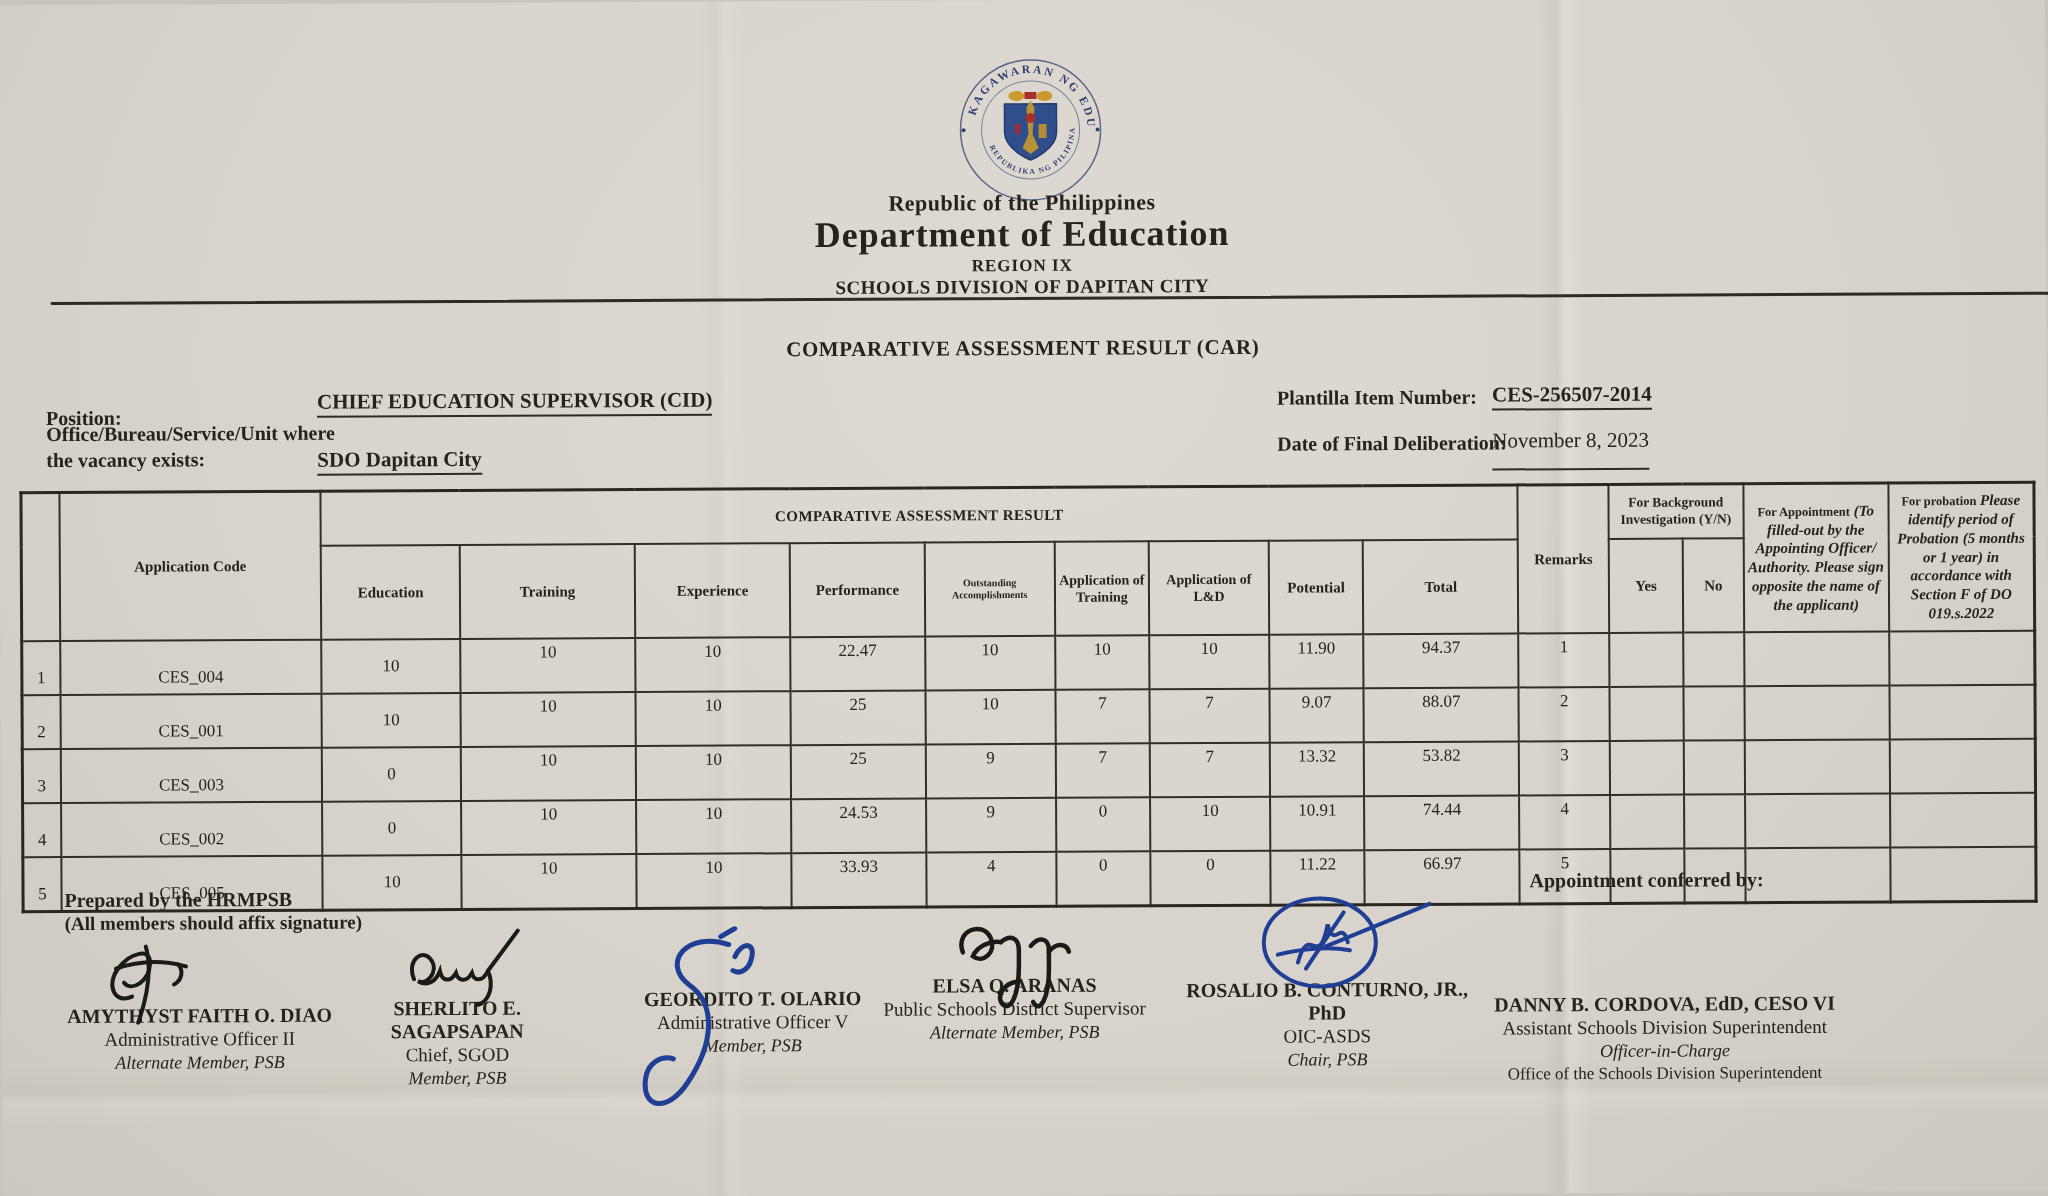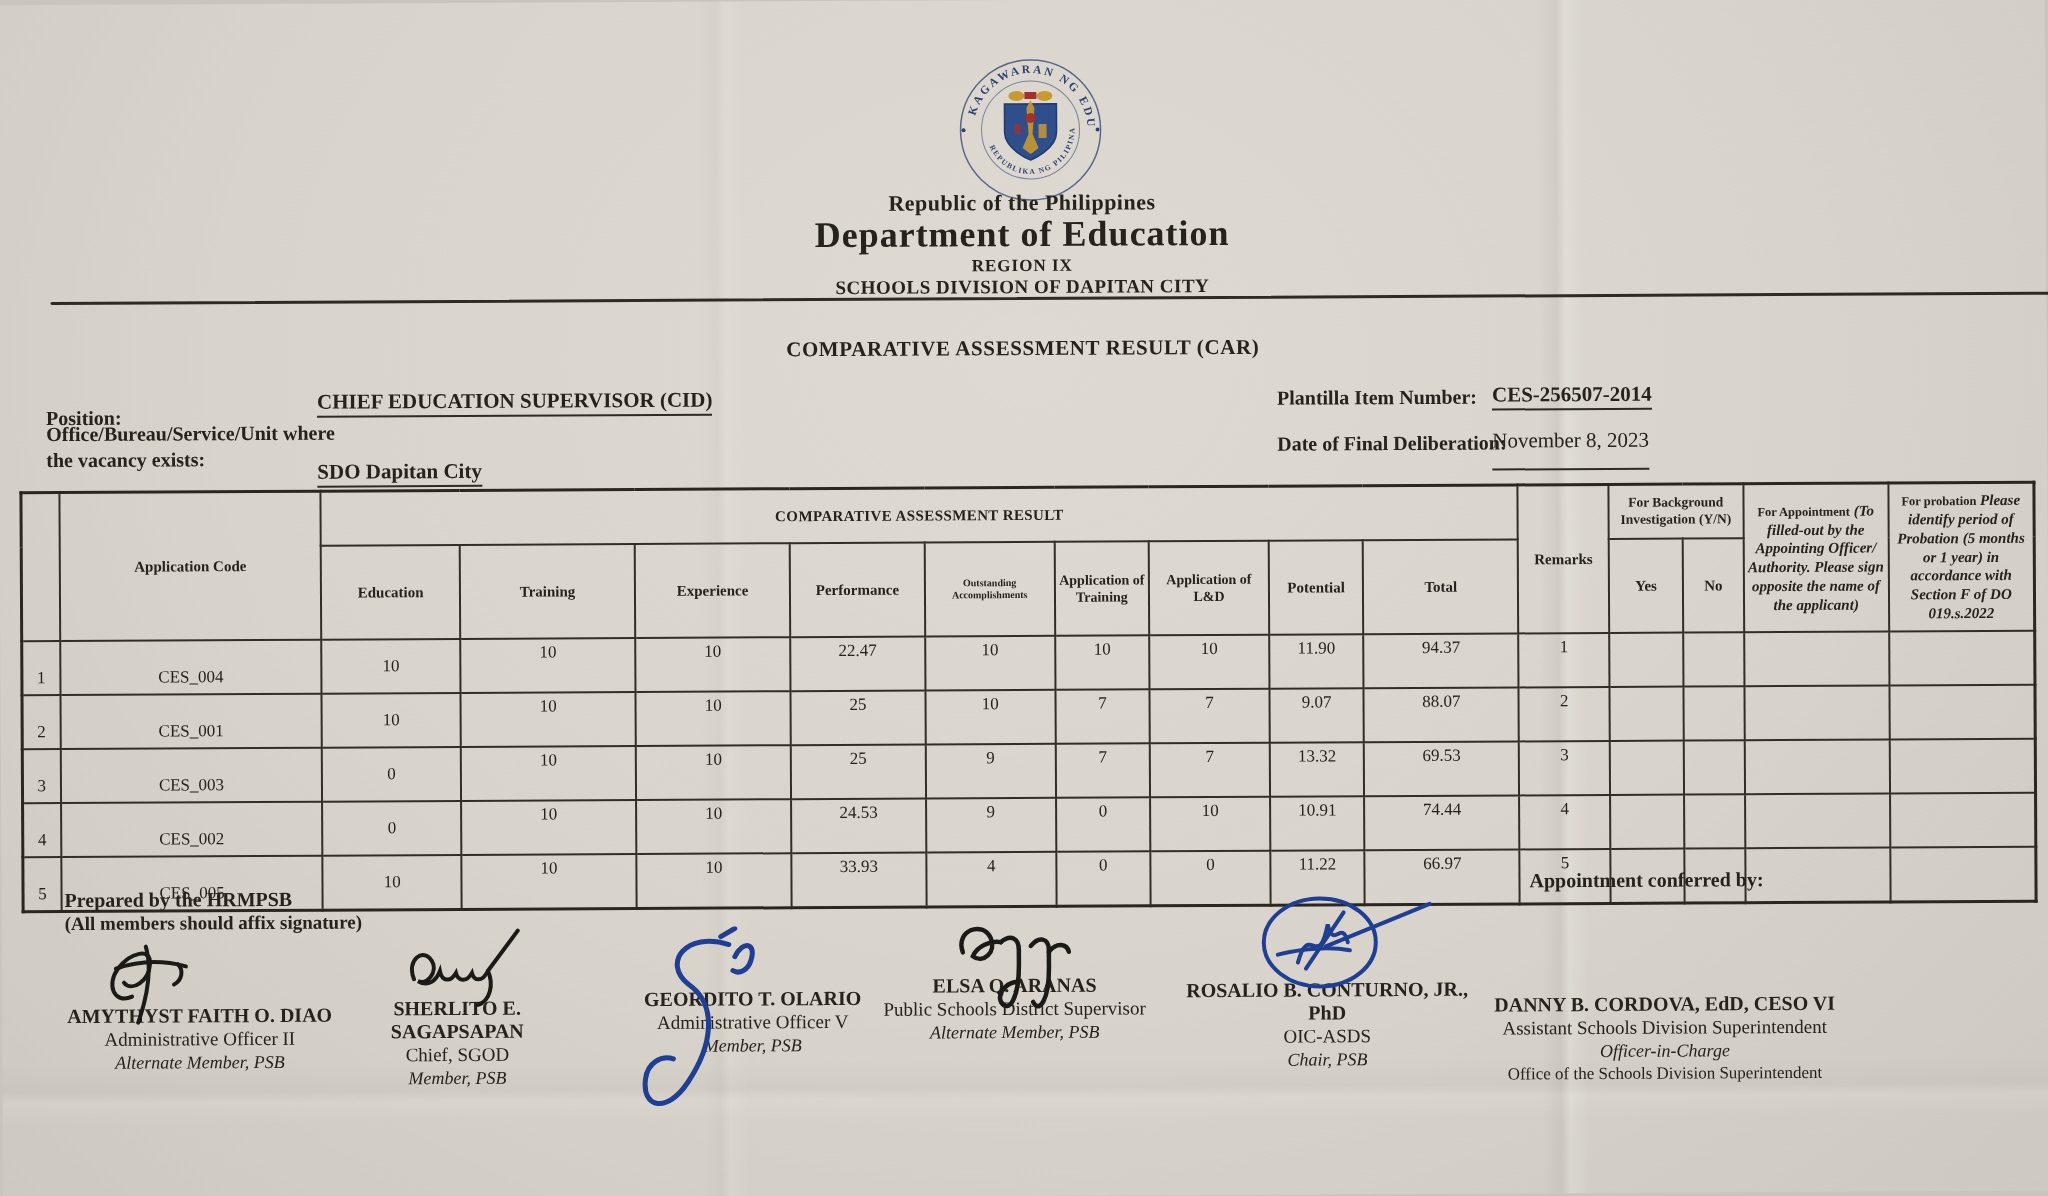--- a/index.html
+++ b/index.html
@@ -103,21 +103,21 @@
   <div class="abs ctr hdr-line3">REGION IX</div>
   <div class="abs ctr hdr-line4">SCHOOLS DIVISION OF DAPITAN CITY</div>
   <div class="abs hdr-rule"></div>
 
   <div class="abs ctr doc-title">COMPARATIVE ASSESSMENT RESULT (CAR)</div>
 
   <div class="abs lbl" style="left:47px;top:402px">Position:</div>
   <div class="abs" style="left:318px;top:386px"><span class="val">CHIEF EDUCATION SUPERVISOR (CID)</span></div>
   <div class="abs lbl" style="left:47px;top:418px">Office/Bureau/Service/Unit where</div>
   <div class="abs lbl" style="left:47px;top:444px">the vacancy exists:</div>
-  <div class="abs" style="left:318px;top:456px"><span class="val">SDO Dapitan City</span></div>
+  <div class="abs" style="left:318px;top:444px"><span class="val">SDO Dapitan City</span></div>
 
   <div class="abs lbl" style="left:1278px;top:388px">Plantilla Item Number:</div>
   <div class="abs" style="left:1493px;top:385px"><span class="val">CES-256507-2014</span></div>
   <div class="abs lbl" style="left:1278px;top:434px">Date of Final Deliberation:</div>
   <div class="abs" style="left:1493px;top:431px"><span class="val-reg">November 8, 2023</span></div>
 
   <table class="car-table">
     <colgroup>
       <col style="width:1.9%">
         <col style="width:13.0%">
@@ -206,21 +206,21 @@
       <td class="cell-bot">3</td>
       <td class="cell-bot">CES_003</td>
       <td>0</td>
       <td class="cell-top">10</td>
       <td class="cell-top">10</td>
       <td class="cell-top">25</td>
       <td class="cell-top">9</td>
       <td class="cell-top">7</td>
       <td class="cell-top">7</td>
       <td class="cell-top">13.32</td>
-      <td class="cell-top">69.53</td>
+      <td class="cell-top">53.82</td>
       <td class="cell-top">3</td>
       <td></td>
       <td></td>
       <td></td>
       <td></td>
     </tr>
     <tr>
       <td class="cell-bot">4</td>
       <td class="cell-bot">CES_002</td>
       <td>0</td>

